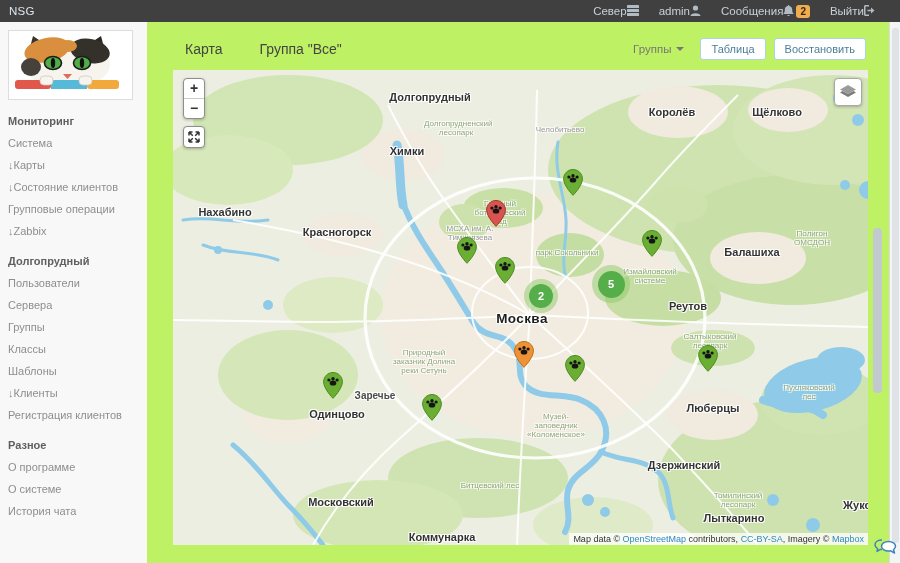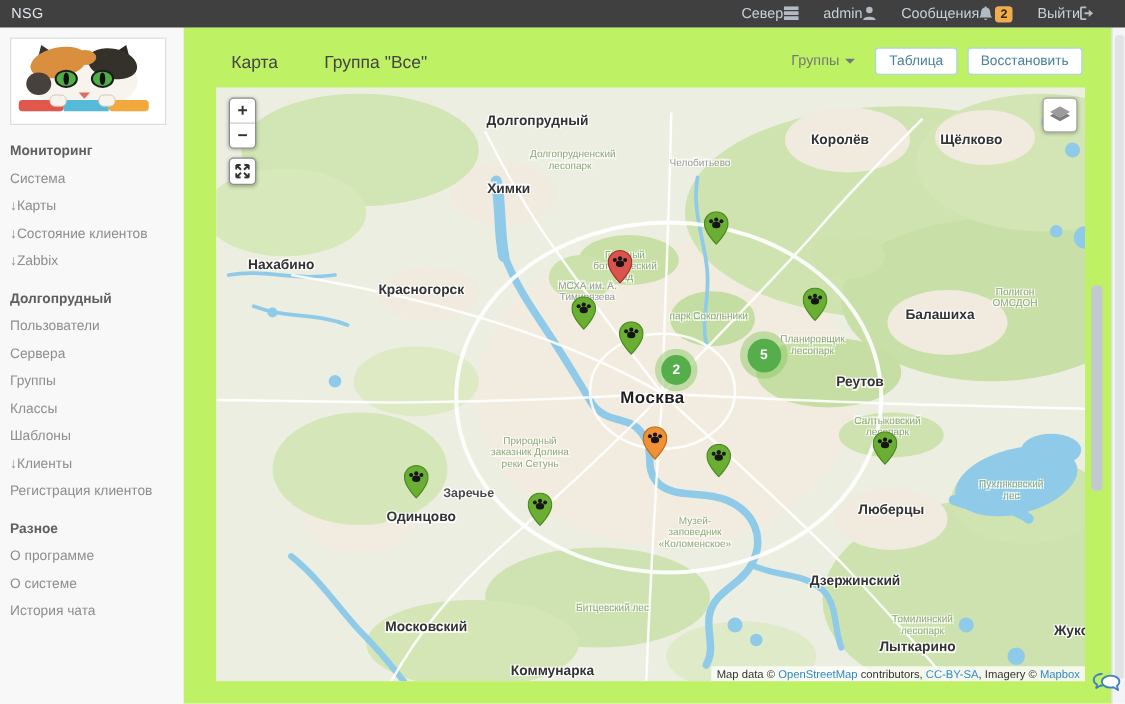--- a/index.html
+++ b/index.html
@@ -154,20 +154,21 @@
 
       <rect x="29" y="43" width="13" height="9" rx="4" fill="#f7f4ee" stroke="#cfc9bf" stroke-width="0.8"></rect>
       <rect x="68" y="43" width="13" height="9" rx="4" fill="#f7f4ee" stroke="#cfc9bf" stroke-width="0.8"></rect>
     </svg>
   </div>
   <nav id="sideNav">
       <div class="side-heading">Мониторинг</div>
       <div class="side-item">Система</div>
       <div class="side-item">↓Карты</div>
       <div class="side-item">↓Состояние клиентов</div>
+      <div class="side-item">Групповые операции</div>
       <div class="side-item">↓Zabbix</div>
       <div class="side-heading">Долгопрудный</div>
       <div class="side-item">Пользователи</div>
       <div class="side-item">Сервера</div>
       <div class="side-item">Группы</div>
       <div class="side-item">Классы</div>
       <div class="side-item">Шаблоны</div>
       <div class="side-item">↓Клиенты</div>
       <div class="side-item">Регистрация клиентов</div>
       <div class="side-heading">Разное</div>
@@ -284,21 +285,21 @@
         <div class="map-lbl lbl-city" style="left: 511px; top: 395px;">Дзержинский</div>
         <div class="map-lbl lbl-city" style="left: 561px; top: 448px;">Лыткарино</div>
         <div class="map-lbl lbl-city" style="left: 168px; top: 432px;">Московский</div>
         <div class="map-lbl lbl-city" style="left: 256px; top: 467px; padding-left: 26px;">Коммунарка</div>
         <div class="map-lbl lbl-city" style="left: 700px; top: 435px;">Жуковский</div>
         <div class="map-lbl lbl-area" style="left: 283px; top: 58px;">Долгопрудненский лесопарк</div>
         <div class="map-lbl lbl-village" style="left: 387px; top: 60px;">Челобитьево</div>
         <div class="map-lbl lbl-area" style="left: 327px; top: 143px;">Главный ботанический сад</div>
         <div class="map-lbl lbl-village" style="left: 297px; top: 163px;">МСХА им. А. Тимирязева</div>
         <div class="map-lbl lbl-area" style="left: 394px; top: 183px;">парк Сокольники</div>
-        <div class="map-lbl lbl-area" style="left: 477px; top: 206px;">Планировщик лесопарк</div>
+        <div class="map-lbl lbl-area" style="left: 477px; top: 206px;">Измайловский системе</div>
         <div class="map-lbl lbl-area" style="left: 639px; top: 168px;">Полигон ОМСДОН</div>
         <div class="map-lbl lbl-area" style="left: 537px; top: 271px;">Салтыковский лесопарк</div>
         <div class="map-lbl lbl-area" style="left: 251px; top: 292px;">Природный заказник Долина реки Сетунь</div>
         <div class="map-lbl lbl-area" style="left: 383px; top: 356px;">Музей-заповедник «Коломенское»</div>
         <div class="map-lbl lbl-area" style="left: 317px; top: 416px;">Битцевский лес</div>
         <div class="map-lbl lbl-area" style="left: 636px; top: 322px;">Пухляковский лес</div>
         <div class="map-lbl lbl-area" style="left: 565px; top: 430px;">Томилинский лесопарк</div>
       </div>
     <div class="mk-layer" id="mkLayer">
         <div class="cluster" style="height: 38px; width: 38px; left: 419px; top: 195px;">

